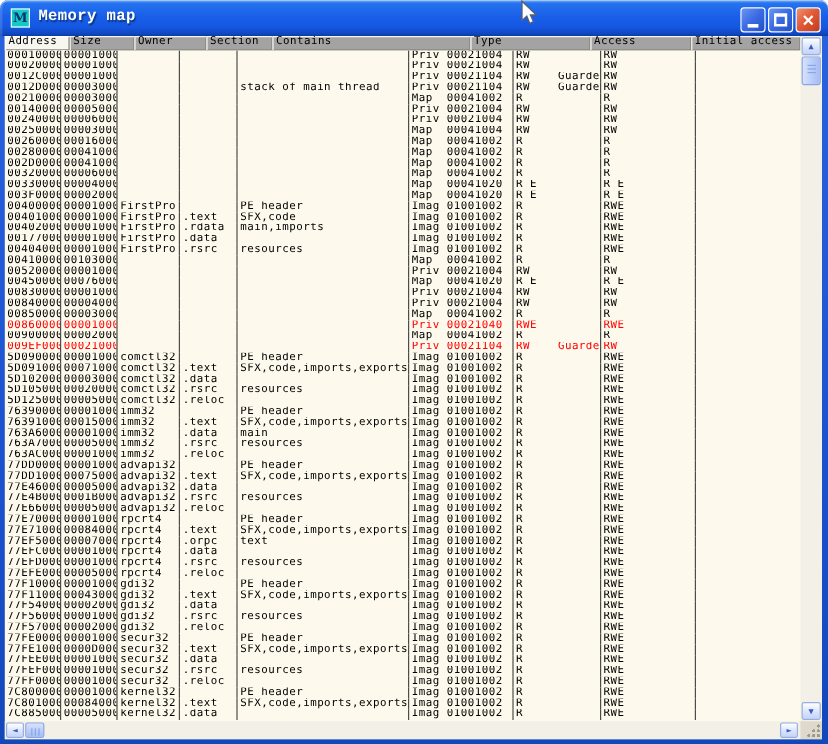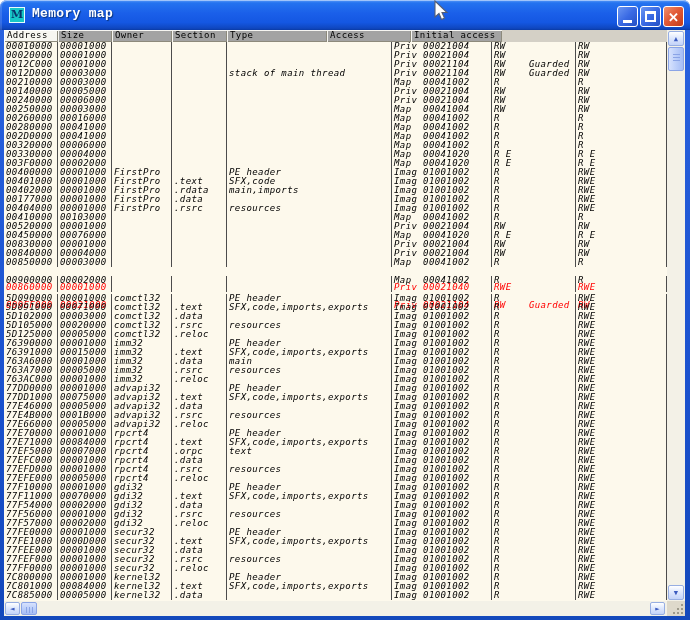--- a/index.html
+++ b/index.html
@@ -46,28 +46,28 @@
   
   .hdr { position:absolute; left:0; top:0; width:663px; height:12px; display:flex; background:#d4d0c6; }
   .hcell {
     height:12px; font-size:9px; letter-spacing:.4px; line-height:11px;
     padding-left:3px; color:#000; white-space:pre; overflow:hidden;
     background:#a3a3a3;
     box-shadow:inset 1px 1px 0 #f6f5f1, inset -1px -1px 0 #8d8a7c;
   }
   .hcell.active { background:#f7f6f1; box-shadow:inset 1px 1px 0 #ffffff, inset -1px -1px 0 #8d8a7c; }
   
-  .rows { position:absolute; left:0; top:12px; width:663px; height:559px; overflow:hidden;font-style:italic; }
+  .rows { position:absolute; left:0; top:12px; width:576px; height:559px; overflow:hidden; }
   .row { display:flex; height:9px; }
   .cell {
     height:9px; font-size:9px; line-height:8.6px; letter-spacing:.4px;
     padding-left:2px; white-space:pre; overflow:hidden;
     border-right:1px solid #4c4c4c; color:#000;
   }
-  .row.red .cell { color:#ff0000;margin-top:16px; }
+  .row.red .cell { color:#ff0000; }
   .c-address,.h-address{width:54px} .c-size,.h-size{width:54px}
   .c-owner,.h-owner{width:60px}    .c-section,.h-section{width:55px}
   .c-contains,.h-contains{width:165px} .c-type,.h-type{width:100px}
   .c-access,.h-access{width:84px}  .c-initial,.h-initial{width:91px}
   
   .vscroll { position:absolute; left:663px; top:0; width:18px; height:571px; background:#f3f1e7; }
   .hscroll { position:absolute; left:0; top:571px; width:663px; height:15px; background:#f3f1e7; }
   .sb-btn {
     position:absolute; background:linear-gradient(180deg,#ffffff 0%,#e3ebfd 40%,#c3d3f9 100%);
     border:1px solid #97aee2; border-radius:2px; color:#3b5bc0;
@@ -129,20 +129,21 @@
     <polygon points="5,1 5,17 9,13.5 11.5,19.5 14.5,18 12,12.5 17,12.5" fill="#ffffff" stroke="#555f75" stroke-width="1.1"></polygon>
   </svg>
 
   <div class="client">
 
     <div class="hdr">
       <div class="hcell h-address active">Address</div>
       <div class="hcell h-size">Size</div>
       <div class="hcell h-owner">Owner</div>
       <div class="hcell h-section">Section</div>
+      <div class="hcell h-contains">Contains</div>
       <div class="hcell h-type">Type</div>
       <div class="hcell h-access">Access</div>
       <div class="hcell h-initial">Initial access</div>
     </div>
 
     <div class="rows">
         <div class="row">
           <div class="cell c-address">00010000</div>
           <div class="cell c-size">00001000</div>
           <div class="cell c-owner"></div>
@@ -637,21 +638,21 @@
           <div class="cell c-size">00001000</div>
           <div class="cell c-owner">gdi32</div>
           <div class="cell c-section"></div>
           <div class="cell c-contains">PE header</div>
           <div class="cell c-type">Imag 01001002</div>
           <div class="cell c-access">R</div>
           <div class="cell c-initial">RWE</div>
         </div>
         <div class="row">
           <div class="cell c-address">77F11000</div>
-          <div class="cell c-size">00070000</div>
+          <div class="cell c-size">00043000</div>
           <div class="cell c-owner">gdi32</div>
           <div class="cell c-section">.text</div>
           <div class="cell c-contains">SFX,code,imports,exports</div>
           <div class="cell c-type">Imag 01001002</div>
           <div class="cell c-access">R</div>
           <div class="cell c-initial">RWE</div>
         </div>
         <div class="row">
           <div class="cell c-address">77F54000</div>
           <div class="cell c-size">00002000</div>

